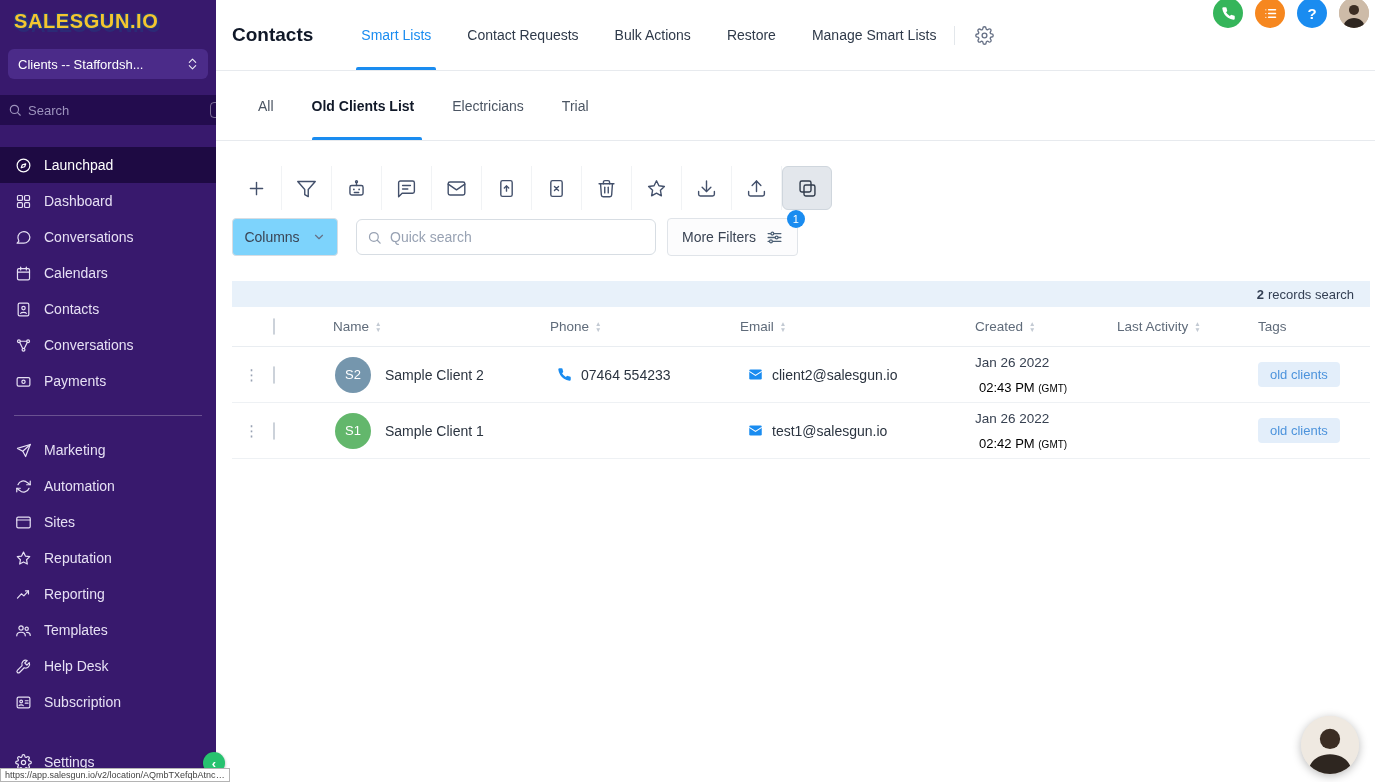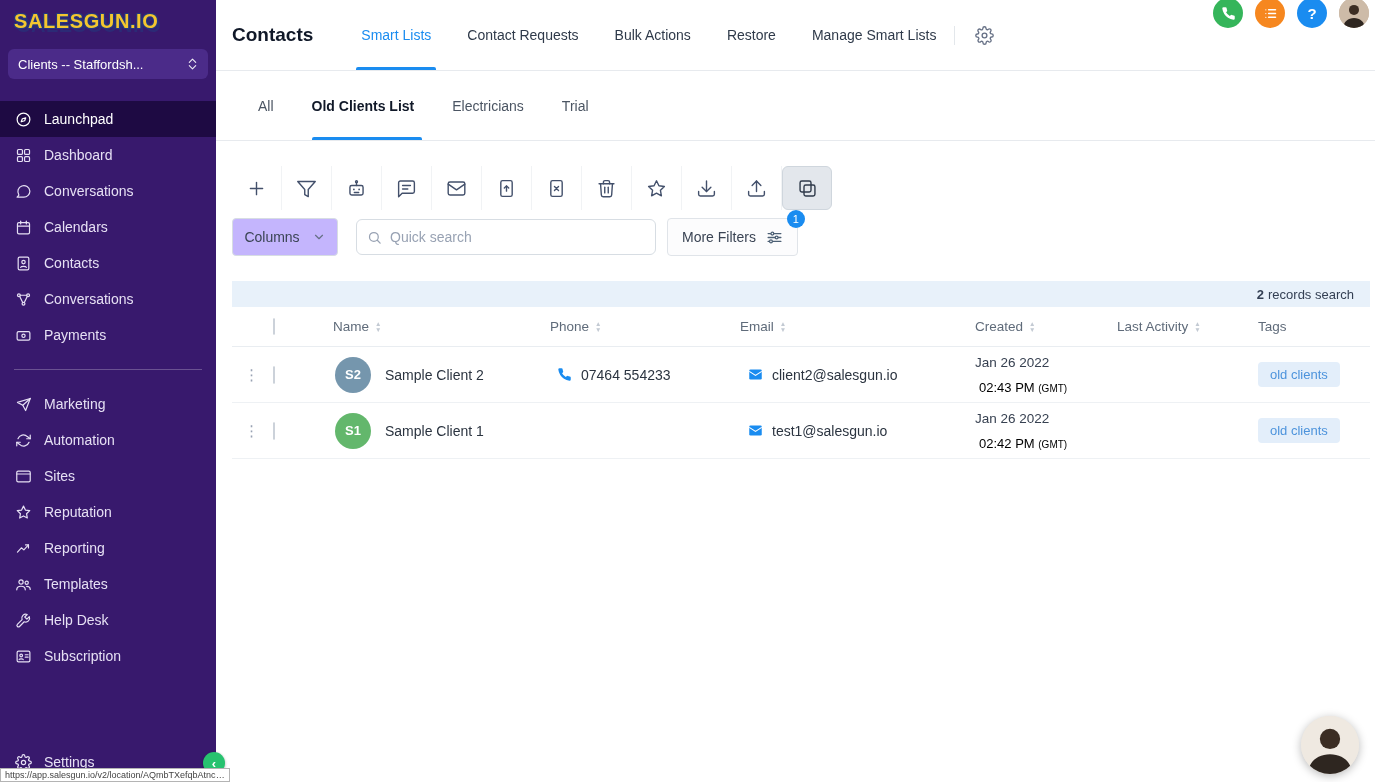--- a/index.html
+++ b/index.html
@@ -60,21 +60,21 @@
   .ltab.active::after{content:"";position:absolute;bottom:0;left:0;right:-8px;height:3px;background:#1a8cf0;border-radius:2px 2px 0 0}
 
   .toolbar{margin:25px 0 0 16px;display:flex;align-items:center;height:44px}
   .tool-btn{width:50px;height:44px;display:flex;align-items:center;justify-content:center;color:#42506233;color:#43506b;
     background:none;border:none;border-right:1px solid #f1f3f5;cursor:pointer}
   .tool-btn:last-child{border-right:none}
   .tool-btn svg{width:21px;height:21px;stroke:currentColor;fill:none;stroke-width:1.6;stroke-linecap:round;stroke-linejoin:round}
   .tool-btn.selected{background:#e3e7ec;border:1px solid #cfd6dd;border-radius:6px;color:#2f3a4a}
 
   .filter-row{margin:8px 0 0 16px;display:flex;align-items:center}
-  .columns-btn{width:106px;height:38px;border:1px solid #d7dde3;border-radius:4px;background:#c4b5fd;display:flex;align-items:center;
+  .columns-btn{width:106px;height:38px;border:1px solid #d7dde3;border-radius:4px;background:#7dd3fc;display:flex;align-items:center;
     justify-content:center;gap:12px;font-size:14px;color:#3a4454;cursor:pointer;font-family:"Liberation Sans",sans-serif}
   .columns-btn svg{width:14px;height:14px;stroke:#667085;fill:none;stroke-width:2;stroke-linecap:round;stroke-linejoin:round}
   .quick-search{margin-left:18px;width:300px;height:36px;border:1px solid #d7dde3;border-radius:6px;display:flex;align-items:center;gap:8px;padding:0 10px;background:#fff}
   .quick-search svg{width:15px;height:15px;stroke:#98a2b3;fill:none;stroke-width:2;stroke-linecap:round}
   .quick-search input{flex:1;border:none;outline:none;font-size:14px;color:#344054;font-family:"Liberation Sans",sans-serif}
   .quick-search input::placeholder{color:#98a2b3}
   .more-filters{margin-left:11px;height:38px;border:1px solid #e0e4e9;border-radius:4px;background:#fcfcfd;display:flex;align-items:center;
     gap:10px;padding:0 14px;font-size:14px;color:#3a4454;cursor:pointer;position:relative;font-family:"Liberation Sans",sans-serif}
   .more-filters svg{width:17px;height:17px;stroke:#4d6075;fill:none;stroke-width:1.8;stroke-linecap:round}
   .badge{position:absolute;top:-9px;right:-8px;width:18px;height:18px;border-radius:50%;background:#1a8cf0;color:#fff;
@@ -94,21 +94,21 @@
   .c-email{width:235px;display:flex;align-items:center}
   .c-created{width:142px;display:flex;flex-direction:column;align-items:flex-start;justify-content:center}
   .c-last{width:141px;display:flex;align-items:center}
   .c-tags{flex:1;display:flex;align-items:center}
   .th{display:flex;align-items:center;gap:6px;cursor:pointer}
   .sort{display:flex;flex-direction:column;align-items:center;gap:0}
   .sort i{font-style:normal;font-size:6.5px;line-height:6px;color:#c3cad3}
   .checkbox{width:18px;height:18px;border:1.5px solid #ccd2da;border-radius:4px;background:#fff;margin-left:1px;cursor:pointer}
   .drag{color:#98a2b3;font-size:15px;letter-spacing:1px;cursor:grab}
   .avatar{width:36px;height:36px;border-radius:50%;margin-left:2px;margin-right:14px;display:flex;align-items:center;justify-content:center;
-    color:#fff;font-size:13px;font-weight:700;flex-shrink:0}
+    color:#fff;font-size:13px;font-weight:400;flex-shrink:0}
   .cell-icon{display:flex;align-items:center;margin-right:9px;color:#1a8cf0}
   .cell-icon.ph{margin-left:7px}.cell-icon.em{margin-left:8px}
   .cell-icon svg{width:15px;height:15px;fill:currentColor}
   .created-date{font-size:13.5px;color:#374151}
   .created-time{font-size:13px;color:#000000;margin-left:4px;margin-top:10px}
   .created-time small{font-size:10px}
   .tag-chip{background:#e3eefa;color:#4c93dc;font-size:13px;padding:5px 12px;border-radius:4px;white-space:nowrap}
 
   .fab-avatar{position:absolute;right:16px;bottom:8px;width:58px;height:58px;border-radius:50%;overflow:hidden;background:#efe9e1;
     box-shadow:0 2px 10px rgba(0,0,0,.28);cursor:pointer;z-index:30}
@@ -126,20 +126,39 @@
       <span class="loc-chevrons">
         <svg viewBox="0 0 24 14">
             <polyline points="5 11 12 4 19 11"></polyline>
           </svg>
         <svg viewBox="0 0 24 14">
             <polyline points="5 3 12 10 19 3"></polyline>
           </svg>
       </span>
     </div>
 
+    <div class="search-row">
+      <div class="side-search">
+        <span style="display:flex">
+          <svg viewBox="0 0 24 24">
+              <circle cx="11" cy="11" r="7"></circle>
+              <line x1="16.5" y1="16.5" x2="21" y2="21"></line>
+            </svg>
+        </span>
+        <input placeholder="Search" style="">
+        <span class="kbd">⌘ K</span>
+      </div>
+      <button class="bolt-btn">
+        <span style="display:flex">
+          <svg viewBox="0 0 24 24">
+              <path d="M13 2 5 13h5.5L10 22l9-12h-5.5L13 2z"></path>
+            </svg>
+        </span>
+      </button>
+    </div>
 
     <nav class="nav">
       <div class="nav-item active">
         <span class="nicon">
             <svg viewBox="0 0 24 24">
               <circle cx="12" cy="12" r="9"></circle>
               <path d="M8.8 15.2l1.6-4.2 4.8-1.4-1.6 4.2-4.8 1.4z"></path>
             </svg>
           </span>
         <span>Launchpad</span>

